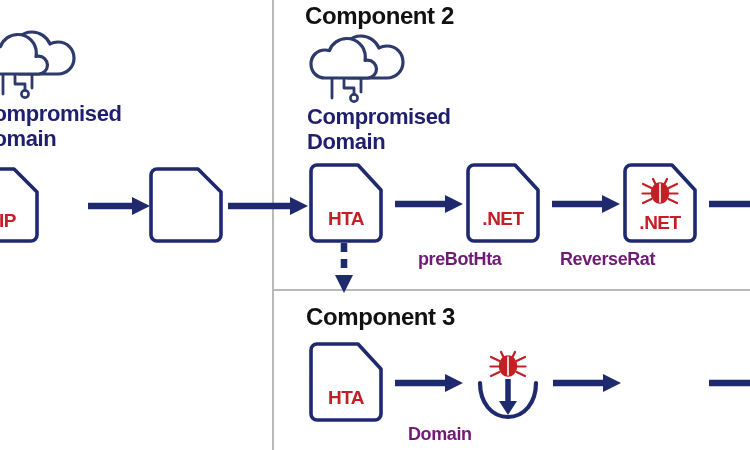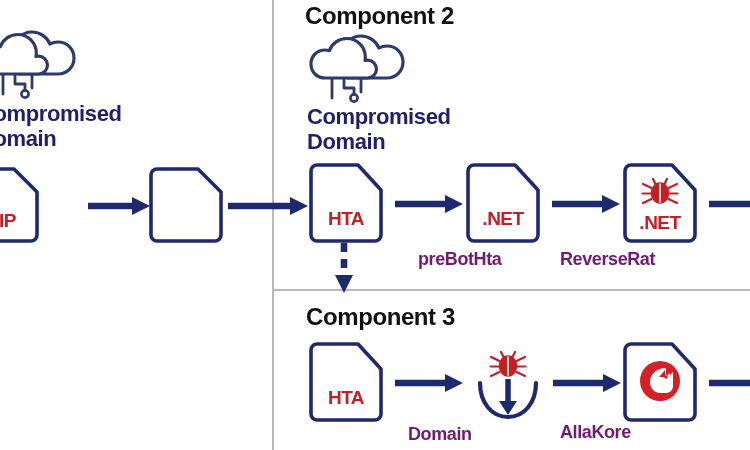--- a/index.html
+++ b/index.html
@@ -255,33 +255,20 @@
     <div class="node-caption" style="left:-60px; top:79px;">Domain</div>
   </div>
 
   <div class="arrow" style="left:553px; top:371px;">
     <svg width="70" height="24" viewBox="0 0 70 24">
       <path d="M0 12 H50" stroke="#1f2a6e" stroke-width="6.5" stroke-linecap="butt"></path>
       <path d="M50 3 L68 12 L50 21 Z" fill="#1f2a6e"></path>
     </svg>
   </div>
 
-  <div class="node" style="left:622px; top:341px;">
-    <svg class="file-svg" width="76" height="82" viewBox="0 0 76 82" fill="none">
-      <path d="M9 3 H50 L73 28 V73 A6 6 0 0 1 67 79 H9 A6 6 0 0 1 3 73 V9 A6 6 0 0 1 9 3 Z" fill="#ffffff" stroke="#1f2a6e" stroke-width="3.6" stroke-linejoin="round"></path>
-      <g>
-        <circle cx="38" cy="40" r="20" fill="#d42027"></circle>
-        <path d="M44 27 C35 27 28 33 28 41 C28 47 32 51 37 52 L44 52 C48 52 51 49 51 45 L51 31 L44 38 L44 27 Z" fill="#ffffff"></path>
-        <path d="M43 29 L37 36 L43 36 Z" fill="#d42027"></path>
-        <path d="M30 44 C32 40 36 38 40 38 L48 32 L48 44 C48 48 45 50 41 50 L36 50 C33 50 31 47 30 44 Z" fill="#ffffff"></path>
-        <circle cx="44" cy="36" r="1.8" fill="#d42027"></circle>
-      </g>
-    </svg>
-    <div class="node-caption" style="left:-62px; top:81px;">AllaKore</div>
-  </div>
 
   <div class="arrow" style="left:709px; top:371px;">
     <svg width="45" height="24" viewBox="0 0 45 24">
       <path d="M0 12 H45" stroke="#1f2a6e" stroke-width="6.5" stroke-linecap="butt"></path>
     </svg>
   </div>
 
 </div>
 
 </body></html>

